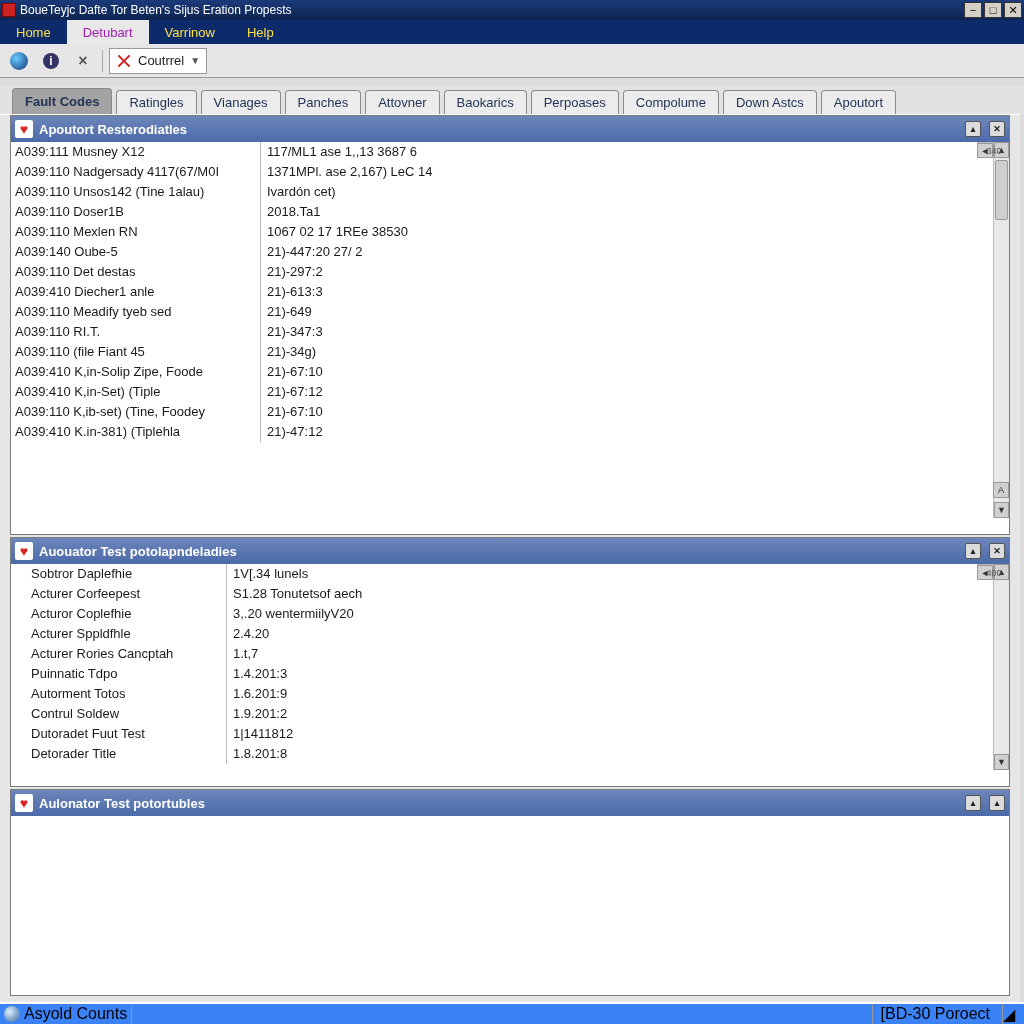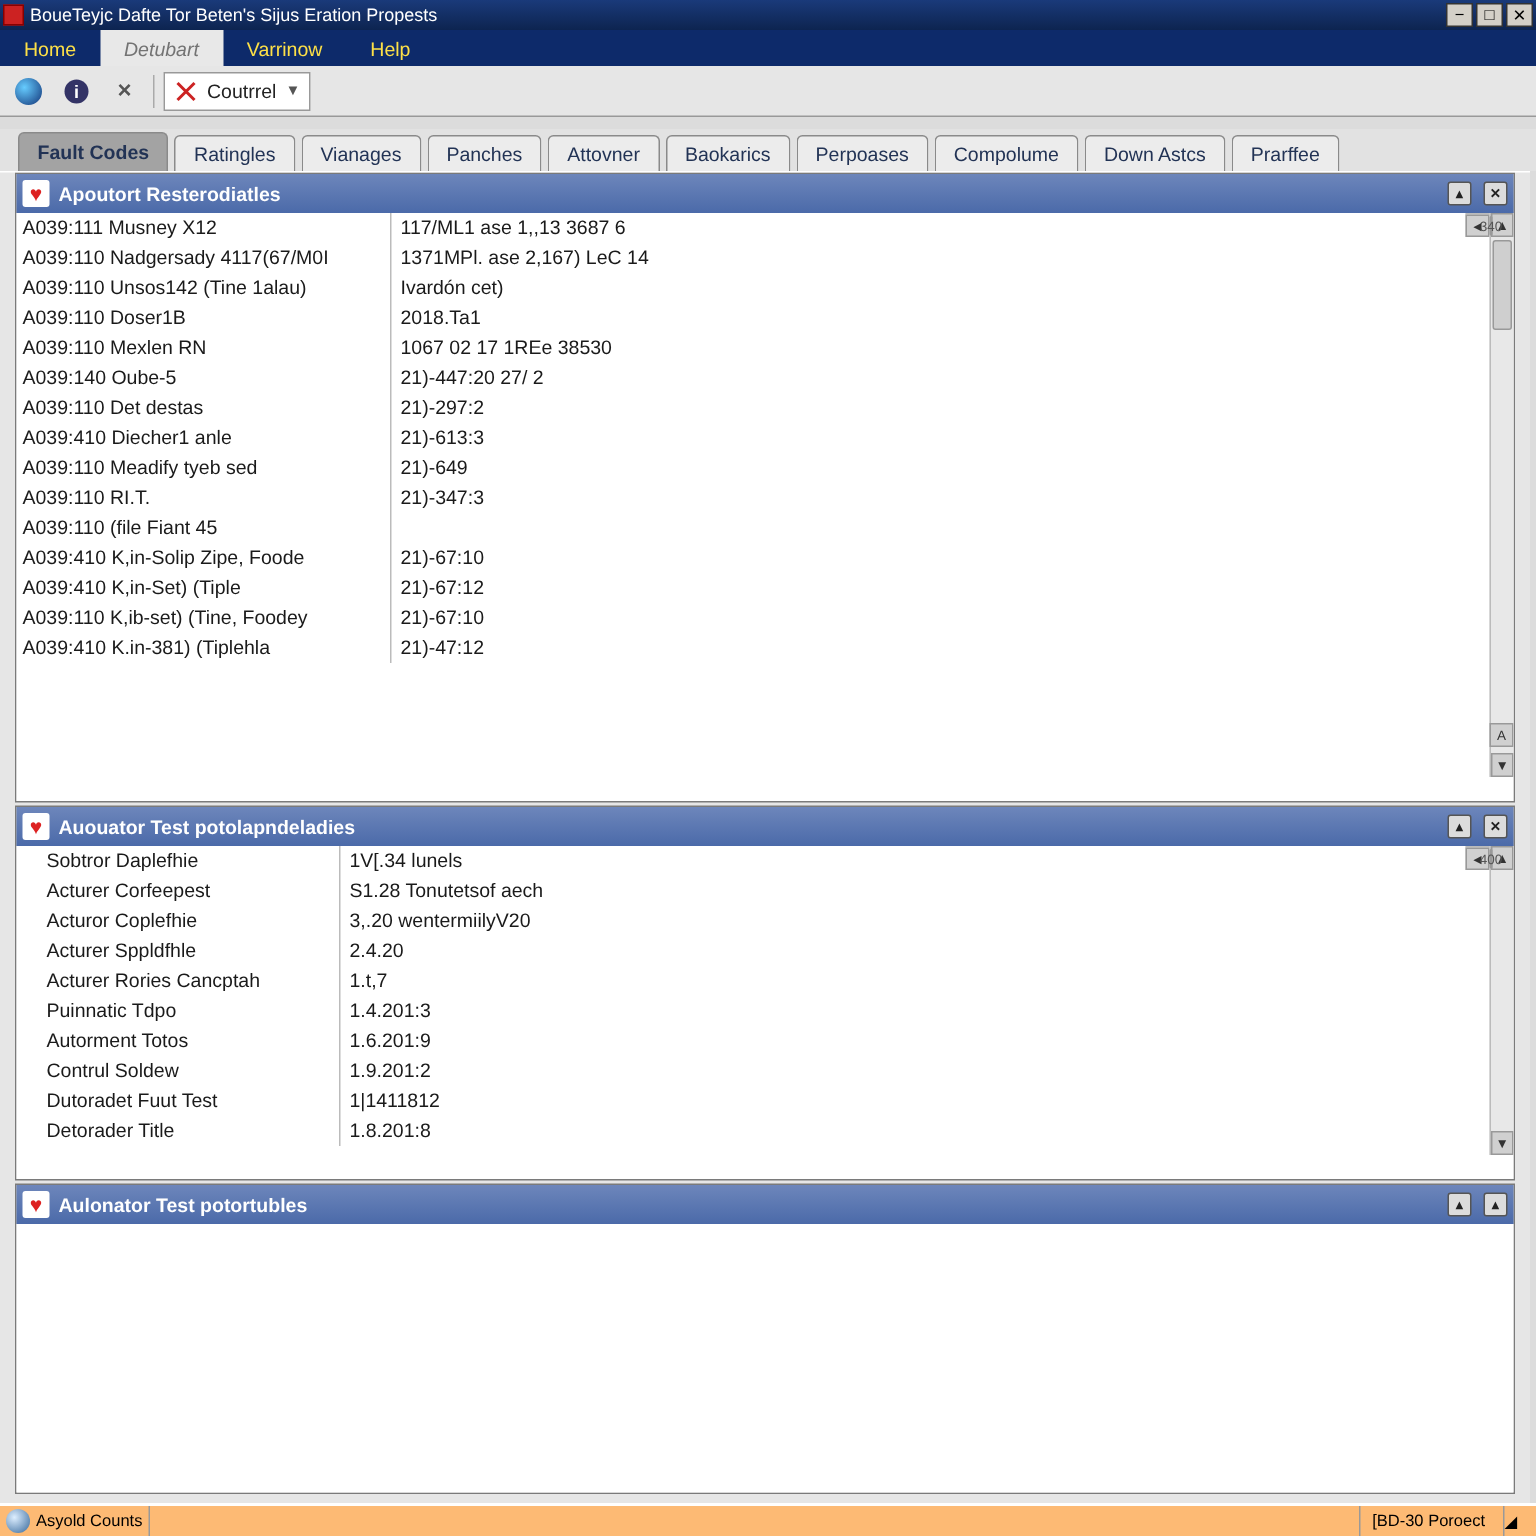--- a/index.html
+++ b/index.html
@@ -5,21 +5,21 @@
 * { margin: 0; padding: 0; box-sizing: border-box; font-family: Tahoma, Verdana, sans-serif; }
 html, body { width: 1024px; height: 1024px; overflow: hidden; background: #dcdcdc; }
 
 .titlebar { height: 20px; background: linear-gradient(#1a3a7a,#0d2450); color: #fff; display:flex; align-items:center; padding:0 2px; font-size:12px; }
 .titlebar .ticon { width:14px;height:14px;background:#c22;margin-right:4px;border:1px solid #800; }
 .titlebar .spacer { flex:1; }
 .titlebar .wbtn { width:18px;height:16px;margin-left:2px;background:#d4d0c8;border:1px solid #333;color:#000;display:flex;align-items:center;justify-content:center;font-size:11px;cursor:pointer; }
 
 .menubar { height:24px; background:#0d2a6a; display:flex; align-items:stretch; font-size:13px; }
 .menubar .mitem { color:#fde047; padding:0 16px; display:flex; align-items:center; cursor:pointer; }
-.menubar .mitem.active { background:#e8e8e8; color:#737373;font-style:italic; }
+.menubar .mitem.active { background:#e8e8e8; color:#a21caf; }
 
 .toolbar { height:34px; background:#e6e6e6; border-bottom:1px solid #999; display:flex; align-items:center; padding:0 6px; gap:6px; }
 .toolbar .sep { width:1px;height:22px;background:#aaa; }
 .tbtn { width:26px;height:26px;display:flex;align-items:center;justify-content:center;cursor:pointer;border-radius:3px; }
 .globe { width:18px;height:18px;border-radius:50%;background:radial-gradient(circle at 35% 35%,#6cf,#137); }
 .info { width:16px;height:16px;border-radius:50%;background:#336;color:#fff;font-size:12px;font-weight:bold;display:flex;align-items:center;justify-content:center; }
 .closex { font-size:16px;color:#555;font-weight:bold; }
 .dropdown { height:26px;border:1px solid #999;background:#fff;display:flex;align-items:center;padding:0 6px;gap:6px;cursor:pointer; }
 .dropdown .xic{ width:16px;height:16px;position:relative; }
 .dropdown .xic:before,.dropdown .xic:after{content:"";position:absolute;left:7px;top:0;width:2px;height:16px;background:#c22;transform:rotate(45deg);}
@@ -49,21 +49,21 @@
 .d1 { width:200px; padding-left:4px; border-right:1px solid #bbb; white-space:nowrap; overflow:hidden;margin-left:16px; }
 .d2 { flex:1; padding-left:6px; white-space:nowrap; overflow:hidden;}
 .vscroll { position:absolute; right:0; top:0; bottom:16px; width:16px; background:#e8e8e8; border-left:1px solid #bbb;}
 .vscroll .ar{height:16px;background:#d0d0d0;border:1px solid #999;display:flex;align-items:center;justify-content:center;font-size:9px;color:#333;cursor:pointer;}
 .vscroll .thumb{position:absolute;left:1px;right:1px;top:18px;height:60px;background:#cfcfcf;border:1px solid #999;border-radius:2px;}
 .hscroll { height:16px; background:#e8e8e8; border-top:1px solid #bbb; display:flex; align-items:stretch; }
 .hscroll .ar{width:16px;background:#d0d0d0;border:1px solid #999;display:flex;align-items:center;justify-content:center;font-size:9px;color:#333;cursor:pointer;}
 .hscroll .track{flex:1;position:relative;}
 .hscroll .thumb{position:absolute;top:1px;bottom:1px;left:30%;width:40%;background:#cfcfcf;border:1px solid #999;border-radius:2px;display:flex;align-items:center;justify-content:center;font-size:9px;color:#555;}
 
-.statusbar { position:absolute; left:0; right:0; bottom:0; height:22px; background:#fdba74; border-top:2px solid #fff; display:flex; align-items:center; font-size:11px; padding:0 4px; gap:4px;}
+.statusbar { position:absolute; left:0; right:0; bottom:0; height:22px; background:#3b82f6; border-top:2px solid #fff; display:flex; align-items:center; font-size:16px; padding:0 4px; gap:4px;}
 .statusbar .sicon{width:16px;height:16px;border-radius:50%;background:radial-gradient(circle at 35% 35%,#def,#369);}
 .statusbar .cell{border-left:1px solid #999;padding:0 8px;height:100%;display:flex;align-items:center;}
 .statusbar .spacer{flex:1;}
 .sideicon { width:16px;height:16px;background:#d0d0d0;border:1px solid #999;margin-left:2px;font-size:9px;color:#333;display:flex;align-items:center;justify-content:center;cursor:pointer;}
 </style>
 </head>
 <body>
 
 <div class="titlebar">
   <div class="ticon"></div>
@@ -102,21 +102,21 @@
 <div class="tabstrip">
   <div class="tab active">Fault Codes</div>
   <div class="tab">Ratingles</div>
   <div class="tab">Vianages</div>
   <div class="tab">Panches</div>
   <div class="tab">Attovner</div>
   <div class="tab">Baokarics</div>
   <div class="tab">Perpoases</div>
   <div class="tab">Compolume</div>
   <div class="tab">Down Astcs</div>
-  <div class="tab">Prarffee</div>
+  <div class="tab">Apoutort</div>
 </div>
 
 <div class="content">
 
   <div class="panel panel1">
     <div class="phdr">
       <div class="heart">♥</div>
       <span>Apoutort Resterodiatles</span>
       <div class="spacer"></div>
       <div class="hbtn">▴</div>
@@ -159,20 +159,21 @@
           <div class="row">
             <div class="c1">A039:110 Meadify tyeb sed</div>
             <div class="c2">21)-649</div>
           </div>
           <div class="row">
             <div class="c1">A039:110 RI.T.</div>
             <div class="c2">21)-347:3</div>
           </div>
           <div class="row">
             <div class="c1">A039:110 (file Fiant 45</div>
+            <div class="c2">21)-34g)</div>
           </div>
           <div class="row">
             <div class="c1">A039:410 K,in-Solip Zipe, Foode</div>
             <div class="c2">21)-67:10</div>
           </div>
           <div class="row">
             <div class="c1">A039:410 K,in-Set) (Tiple</div>
             <div class="c2">21)-67:12</div>
           </div>
           <div class="row">

